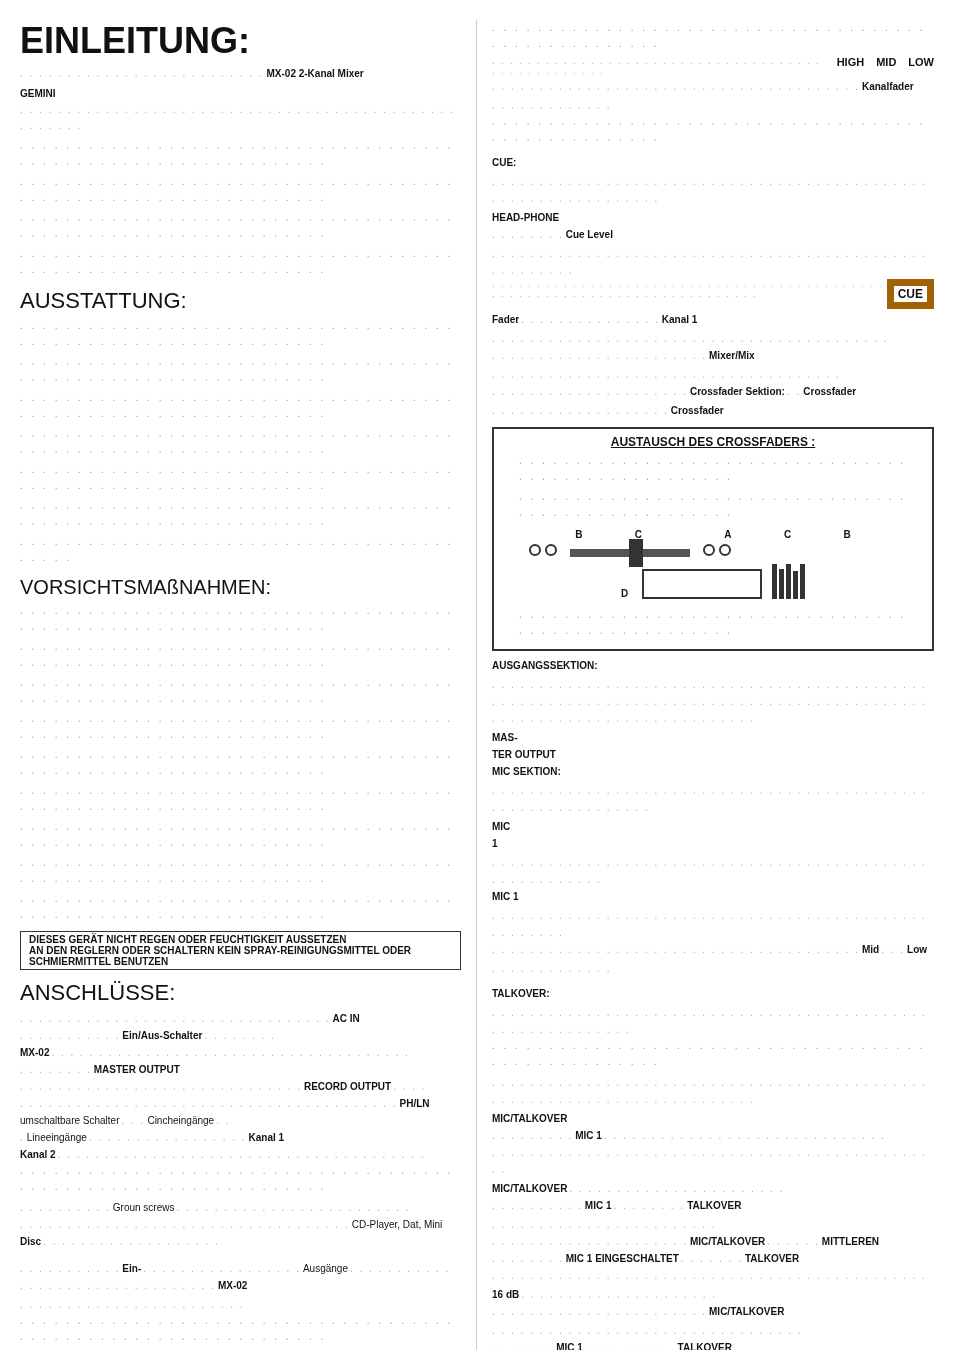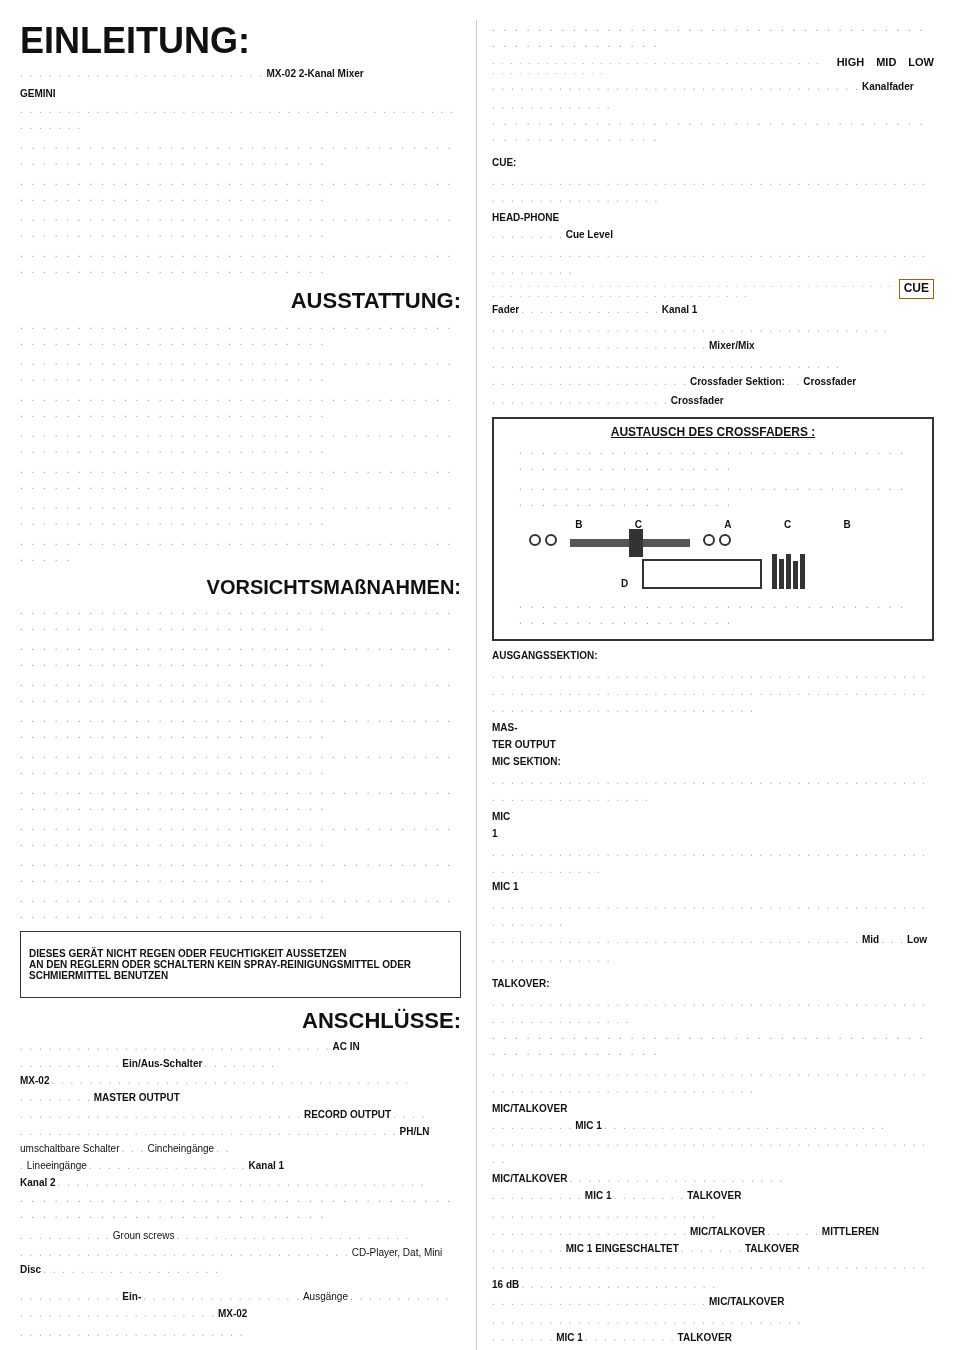--- a/index.html
+++ b/index.html
@@ -33,24 +33,23 @@
       font-size: 9px;
     }
     h1.section-title {
       font-size: 36px;
       font-weight: 900;
       font-family: Arial Black, Arial, sans-serif;
       margin-bottom: 4px;
     }
     h2.section-title {
       font-size: 22px;
-      font-weight: 700;
+      font-weight: 400;
       font-family: Arial Black, Arial, sans-serif;
       margin-bottom: 4px;
-      text-align: right;
     }
     .text-block {
       font-size: 10px;
       line-height: 1.6;
       margin-bottom: 4px;
     }
     .dots {
       display: inline-block;
       color: #aaa;
       letter-spacing: 2px;
@@ -63,21 +62,21 @@
       flex-wrap: wrap;
       align-items: baseline;
       gap: 2px;
       line-height: 1.7;
       font-size: 10px;
     }
     .mixed-line .bold { font-weight: bold; }
     
     .warning-box {
       border: 1px solid #333;
-      padding: 16px 8px;
+      padding: 2px 8px;
       margin: 8px 0;
       font-size: 10px;
     }
     .warning-text {
       font-weight: bold;
       font-size: 10px;
     }
 
     
     .right-section {
@@ -301,21 +300,21 @@
         <span class="dots">. . . . . . . . . . . . . . . . . . . . . . . . . . . . . . . . . . . . . . . . . . . . . . . . . . . . . . . . . . . . . . . .</span>
         <span class="bold">HEAD-PHONE</span>
       </div>
       <div class="mixed-line">
         <span class="dots">. . . . . . . .</span>
         <span class="bold">Cue Level</span>
         <span class="dots">. . . . . . . . . . . . . . . . . . . . . . . . . . . . . . . . . . . . . . . . . . . . . . . . . . . . . . .</span>
       </div>
       <div style="display:flex; justify-content:flex-end; margin-bottom:2px;">
         <span class="dots" style="flex:1; font-size:9px; color:#aaa;">. . . . . . . . . . . . . . . . . . . . . . . . . . . . . . . . . . . . . . . . . . . . . . . . . . . . . . . . . . . . . . . . . . . . . . . . . .</span>
-        <span class="bold" style="font-size:12px; padding: 1px 4px; border: 1px solid #a16207;">CUE</span>
+        <span class="bold" style="font-size:12px; padding: 1px 4px; border: 7px solid #a16207;">CUE</span>
       </div>
       <div class="mixed-line">
         <span class="bold">Fader</span>
         <span class="dots">. . . . . . . . . . . . . . .</span>
         <span class="bold">Kanal 1</span>
         <span class="dots">. . . . . . . . . . . . . . . . . . . . . . . . . . . . . . . . . . . . . . . . . .</span>
       </div>
       <div class="mixed-line">
         <span class="dots">. . . . . . . . . . . . . . . . . . . . . . .</span>
         <span class="bold">Mixer/Mix</span>

